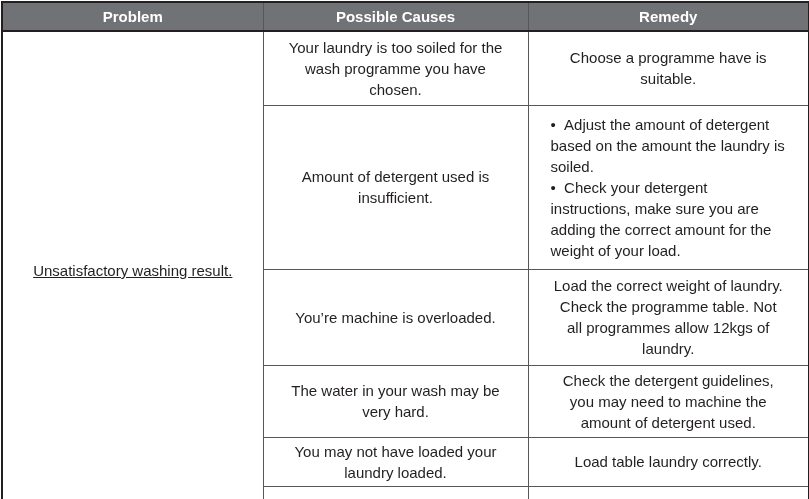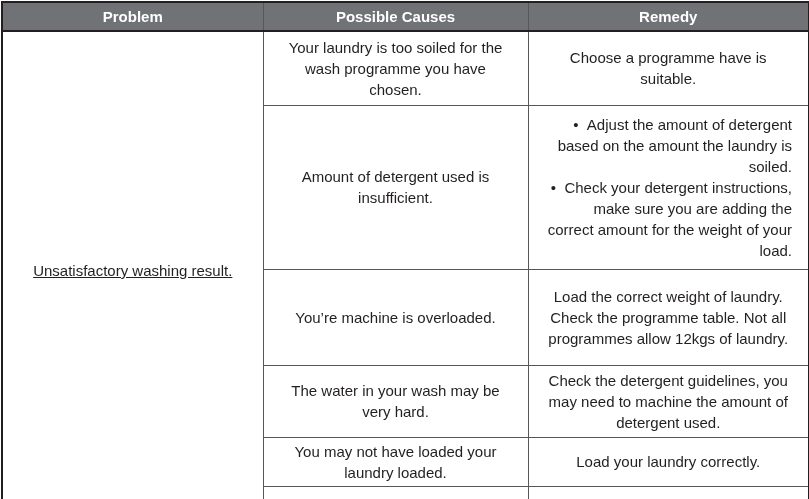--- a/index.html
+++ b/index.html
@@ -22,37 +22,37 @@
     border: 2px solid #231f20;
   }
   .trouble-table th,
   .trouble-table td {
     border: 1px solid #565759;
     vertical-align: middle;
     text-align: center;
     color: #231f20;
     font-size: 15px;
     line-height: 21px;
-    padding: 3px 16px;
+    padding: 3px 22px;
   }
   .trouble-table th {
     background: #717275;
     color: #ffffff;
     font-weight: bold;
     font-size: 15px;
     height: 29px;
     border-bottom: 2px solid #231f20;
   }
   .cell-inner { margin: 0 auto; }
   .w-problem { max-width: 200px; text-decoration: underline; }
   .w-cause   { max-width: 232px; }
   .w-remedy  { max-width: 252px; }
   .bullet-list p {
     margin: 0;
-    text-align: right;
+    text-align: left;
   }
   .bullet-list p::before {
     content: "\2022\00a0\00a0";
   }
   tr.partial-row td { border-bottom: none; }
 </style>
 </head>
 <body>
 
 <div class="page">
@@ -104,21 +104,21 @@
       </td>
       <td>
         <div class="cell-inner w-remedy">Check the detergent guidelines, you may need to machine the amount of detergent used.</div>
       </td>
     </tr>
     <tr style="height:46px">
       <td>
         <div class="cell-inner w-cause">You may not have loaded your laundry loaded.</div>
       </td>
       <td>
-        <div class="cell-inner w-remedy">Load your laundry correctly.</div>
+        <div class="cell-inner w-remedy">Load table laundry correctly.</div>
       </td>
     </tr>
     <tr class="partial-row" style="height:24px">
       <td></td>
       <td></td>
     </tr>
   </tbody>
     </table>
 </div>
 

